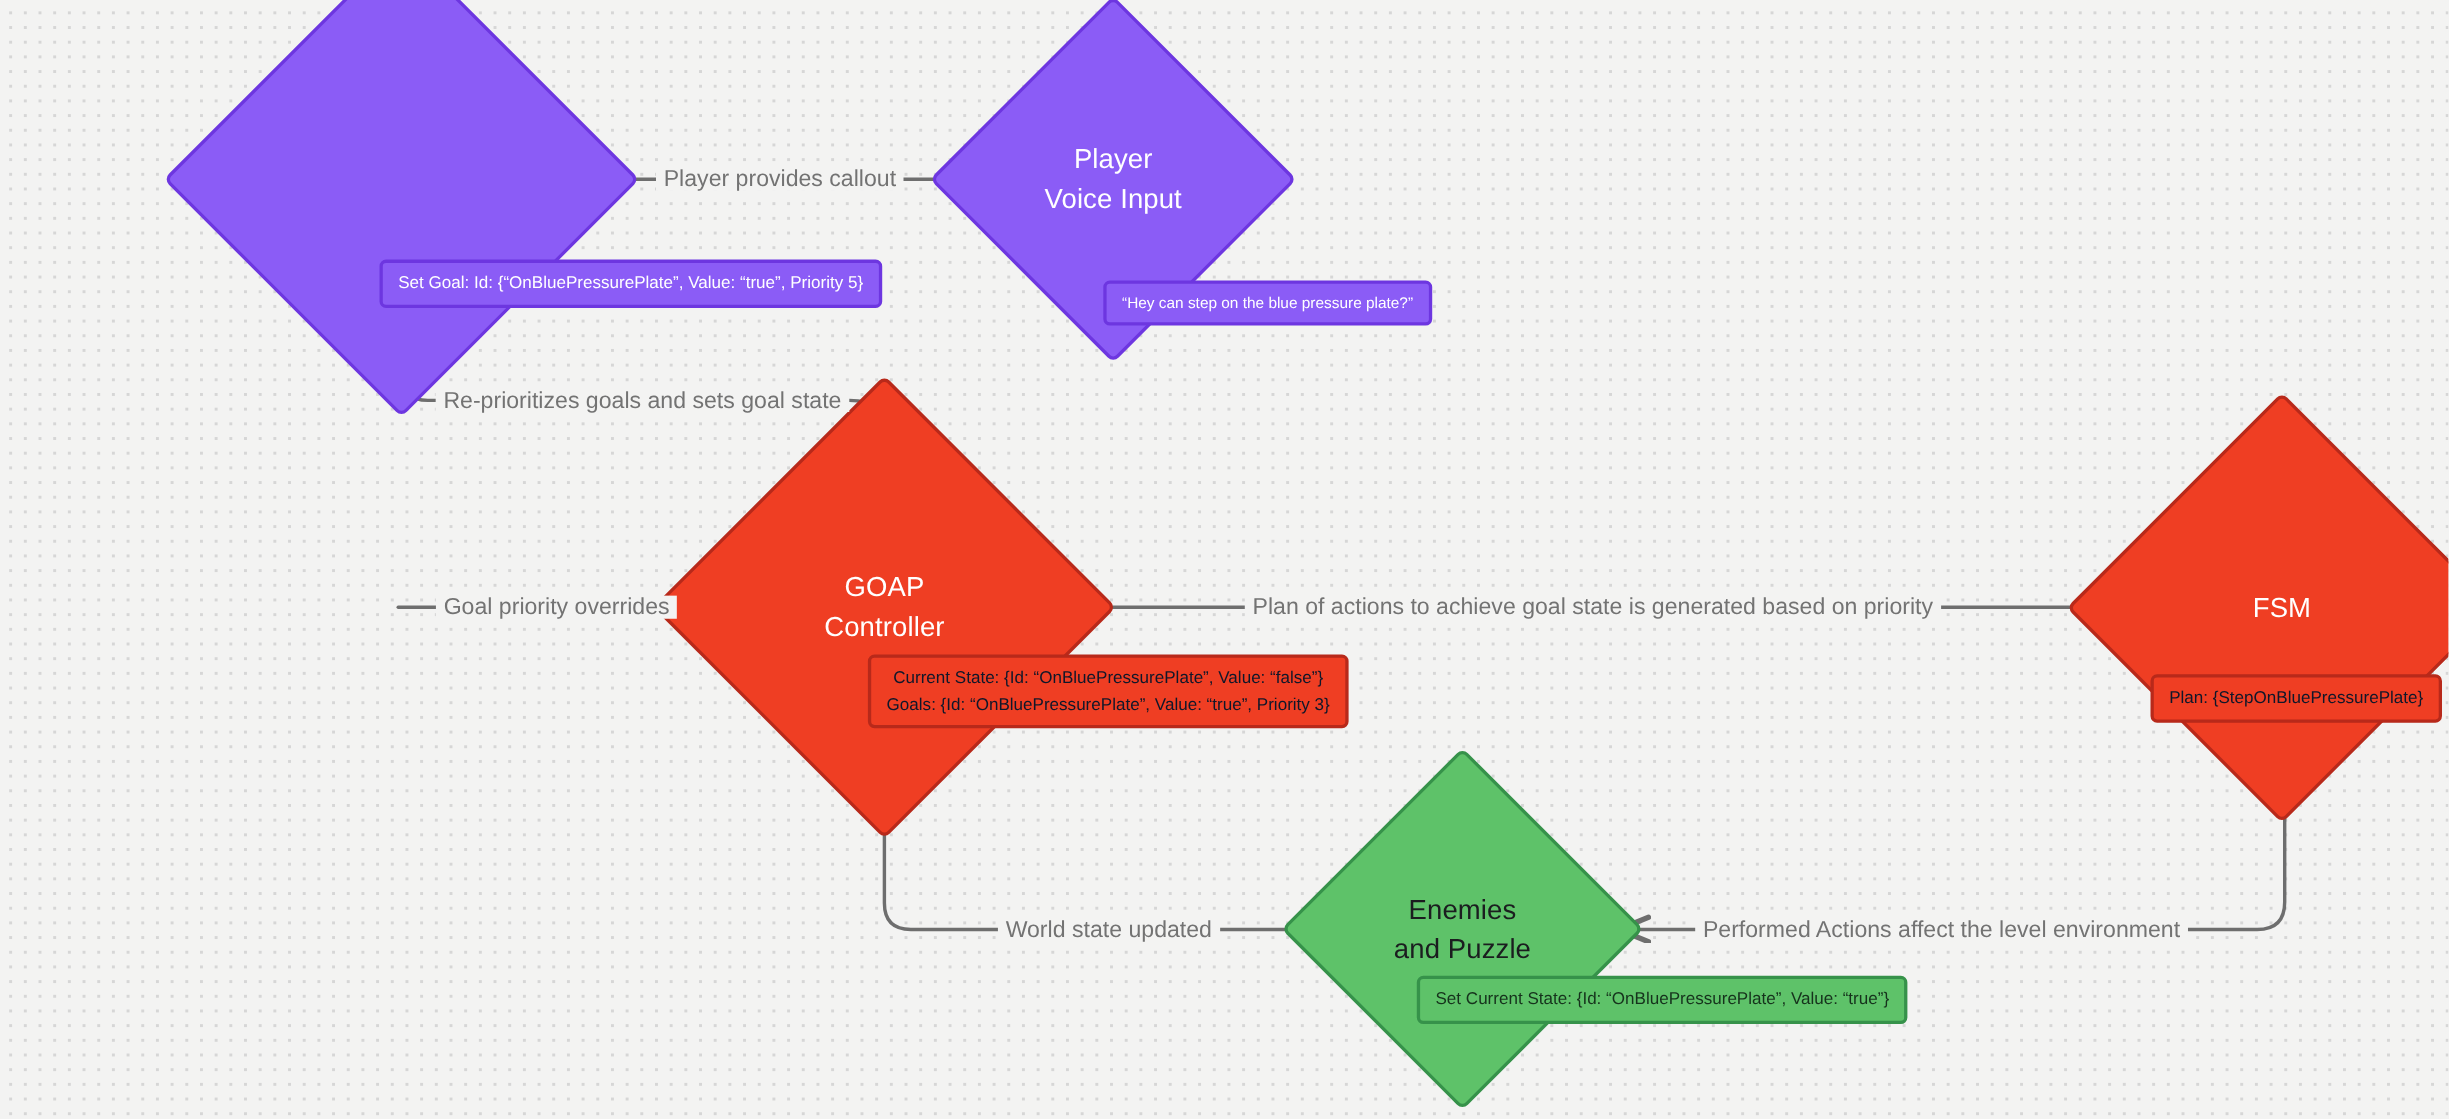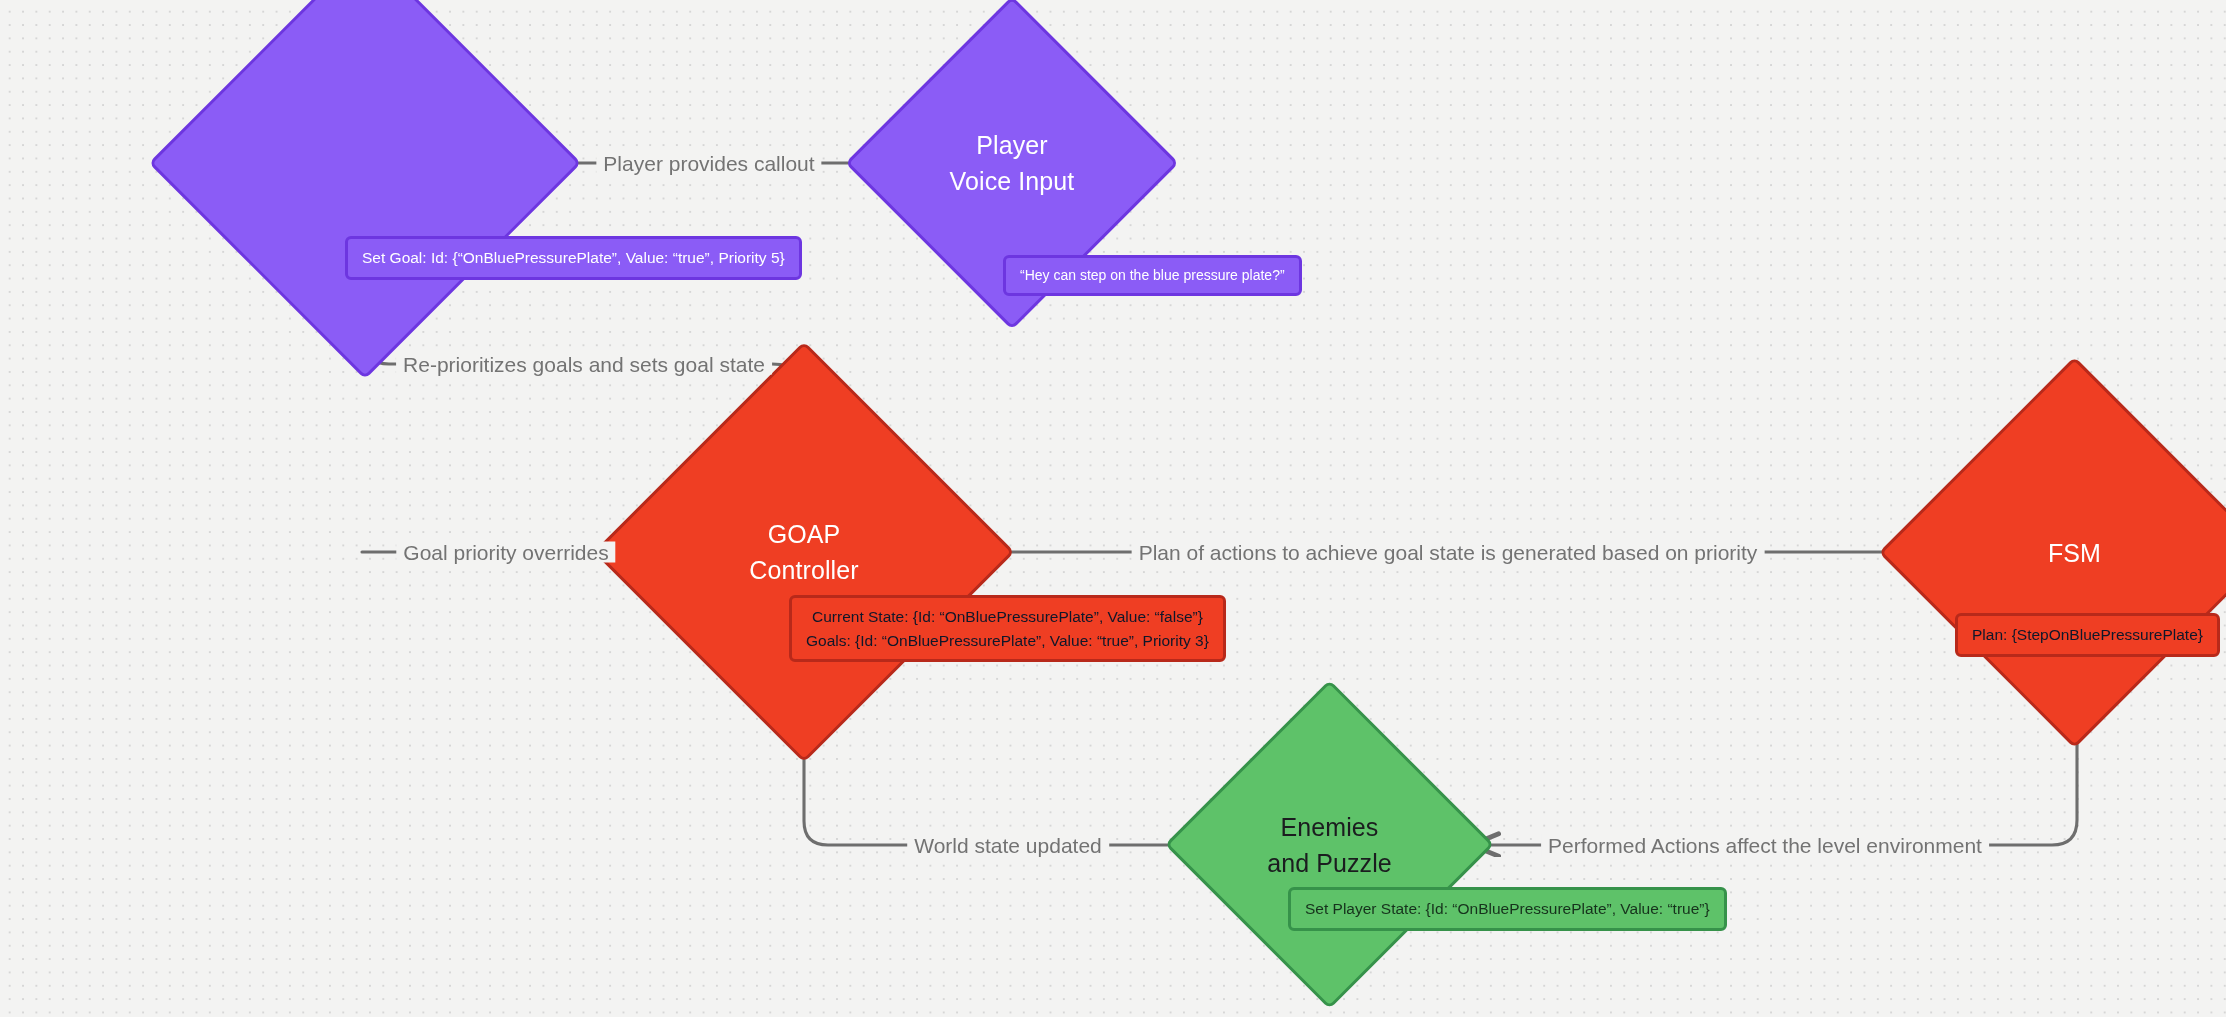--- a/index.html
+++ b/index.html
@@ -153,15 +153,15 @@
     <div class="diamond"></div>
     <div class="node-label" style="font-size:25px;">FSM</div>
   </div>
   <div class="badge b-red" style="left:1955px; top:613px; font-size:15.5px;">Plan: {StepOnBluePressurePlate}</div>
 
   <div class="node n-green" style="left:1213px; top:728px; width:233px; height:233px;">
     <div class="diamond"></div>
     <div class="node-label" style="font-size:25px;text-align:center;">Enemies
 and Puzzle</div>
   </div>
-  <div class="badge b-green" style="left:1288px; top:887px; font-size:15.5px;">Set Player State: {Id: “OnBluePressurePlate”, Value: “true”}</div>
+  <div class="badge b-green" style="left:1288px; top:887px; font-size:15.5px;">Set Current State: {Id: “OnBluePressurePlate”, Value: “true”}</div>
 
 </div>
 
 </body></html>

